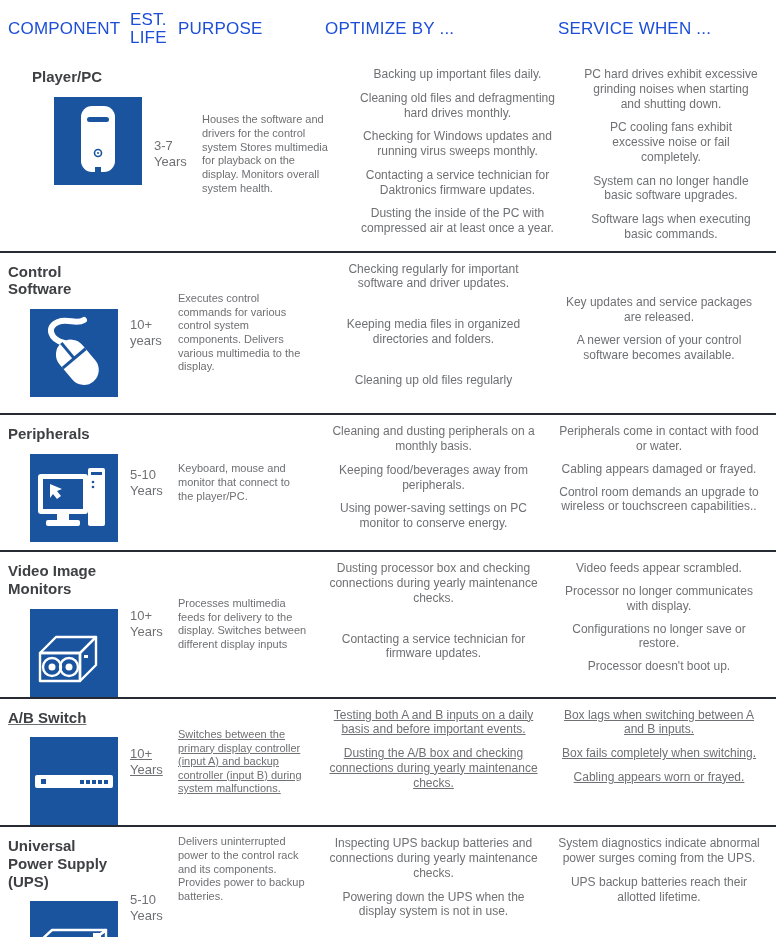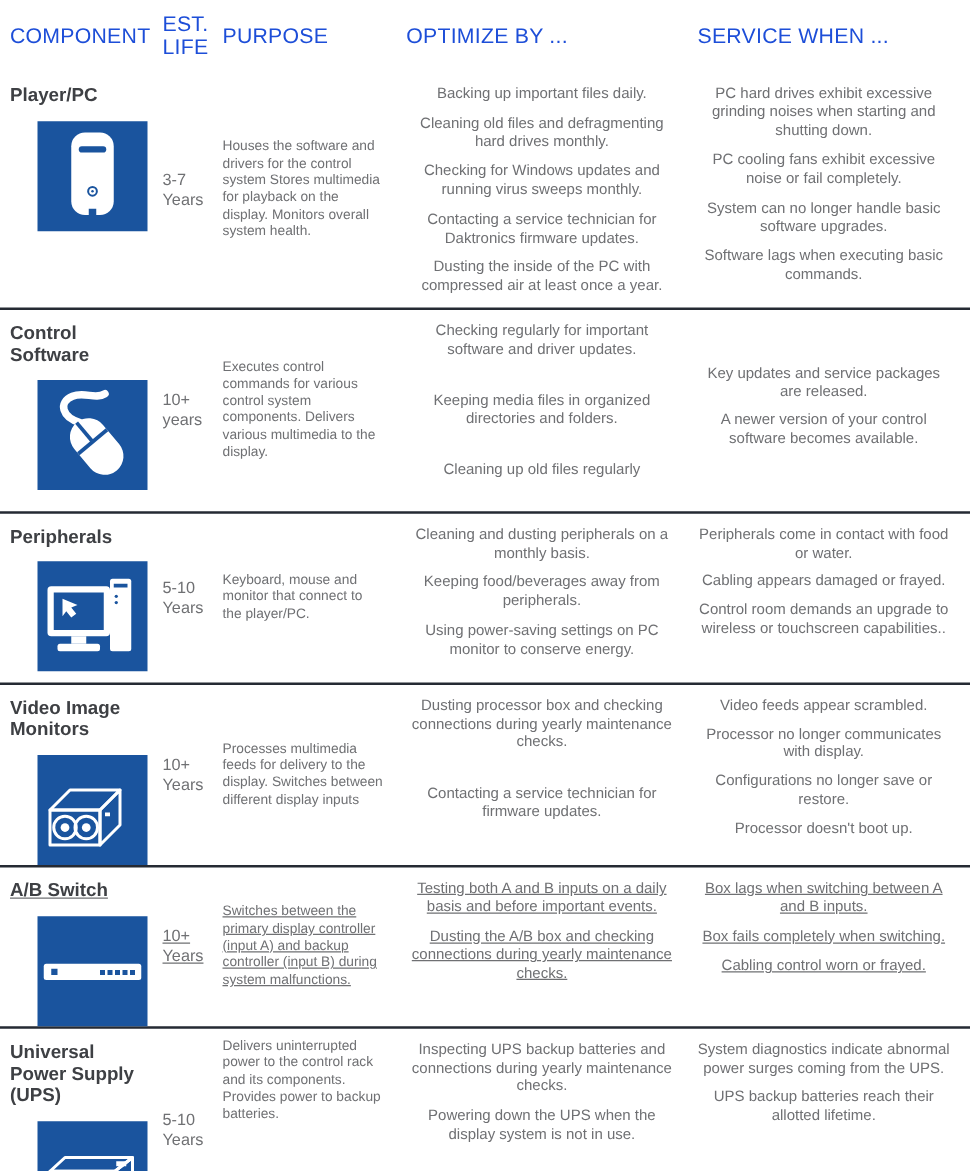--- a/index.html
+++ b/index.html
@@ -21,21 +21,21 @@
   .thead { height:58px; align-items:center; }
   .th {
     font-size:17px; color:#1d4ed8; letter-spacing:.2px;
     line-height:1.05; font-weight:normal;
   }
   .th-component { padding-left:8px; }
   .th-est { padding-right:4px; }
 
   
   .row { border-top:2px solid #252A33; }
-  .h1 { min-height:188px; }
+  .h1 { min-height:188px;padding-left:24px; }
   .h2 { min-height:150px; }
   .h3 { min-height:137px; }
   .h4 { min-height:131px; }
   .h5 { min-height:103px;text-decoration:underline; }
   .h6 { min-height:151px; }
 
   
   .c-comp { padding:10px 6px 0 8px; }
   .comp-title {
     font-size:15px; font-weight:bold; color:#3E4044; line-height:1.18;
@@ -242,21 +242,21 @@
     <div class="c-pur">
       <p>Switches between the primary display controller (input A) and backup controller (input B) during system malfunctions.</p>
     </div>
     <div class="c-list">
       <p>Testing both A and B inputs on a daily basis and before important events.</p>
       <p>Dusting the A/B box and checking connections during yearly maintenance checks.</p>
     </div>
     <div class="c-list">
       <p>Box lags when switching between A and B inputs.</p>
       <p>Box fails completely when switching.</p>
-      <p>Cabling control worn or frayed.</p>
+      <p>Cabling appears worn or frayed.</p>
     </div>
   </div>
 
   <div class="grid row h6">
     <div class="c-comp">
       <div class="comp-title">Universal Power Supply (UPS)</div>
       <div class="icon-box">
         <svg width="88" height="88" viewBox="0 0 88 88">
           <g stroke="#fff" stroke-width="2.4" fill="none" stroke-linejoin="round">
             <polygon points="10,40 62,40 62,66 10,66"></polygon>

